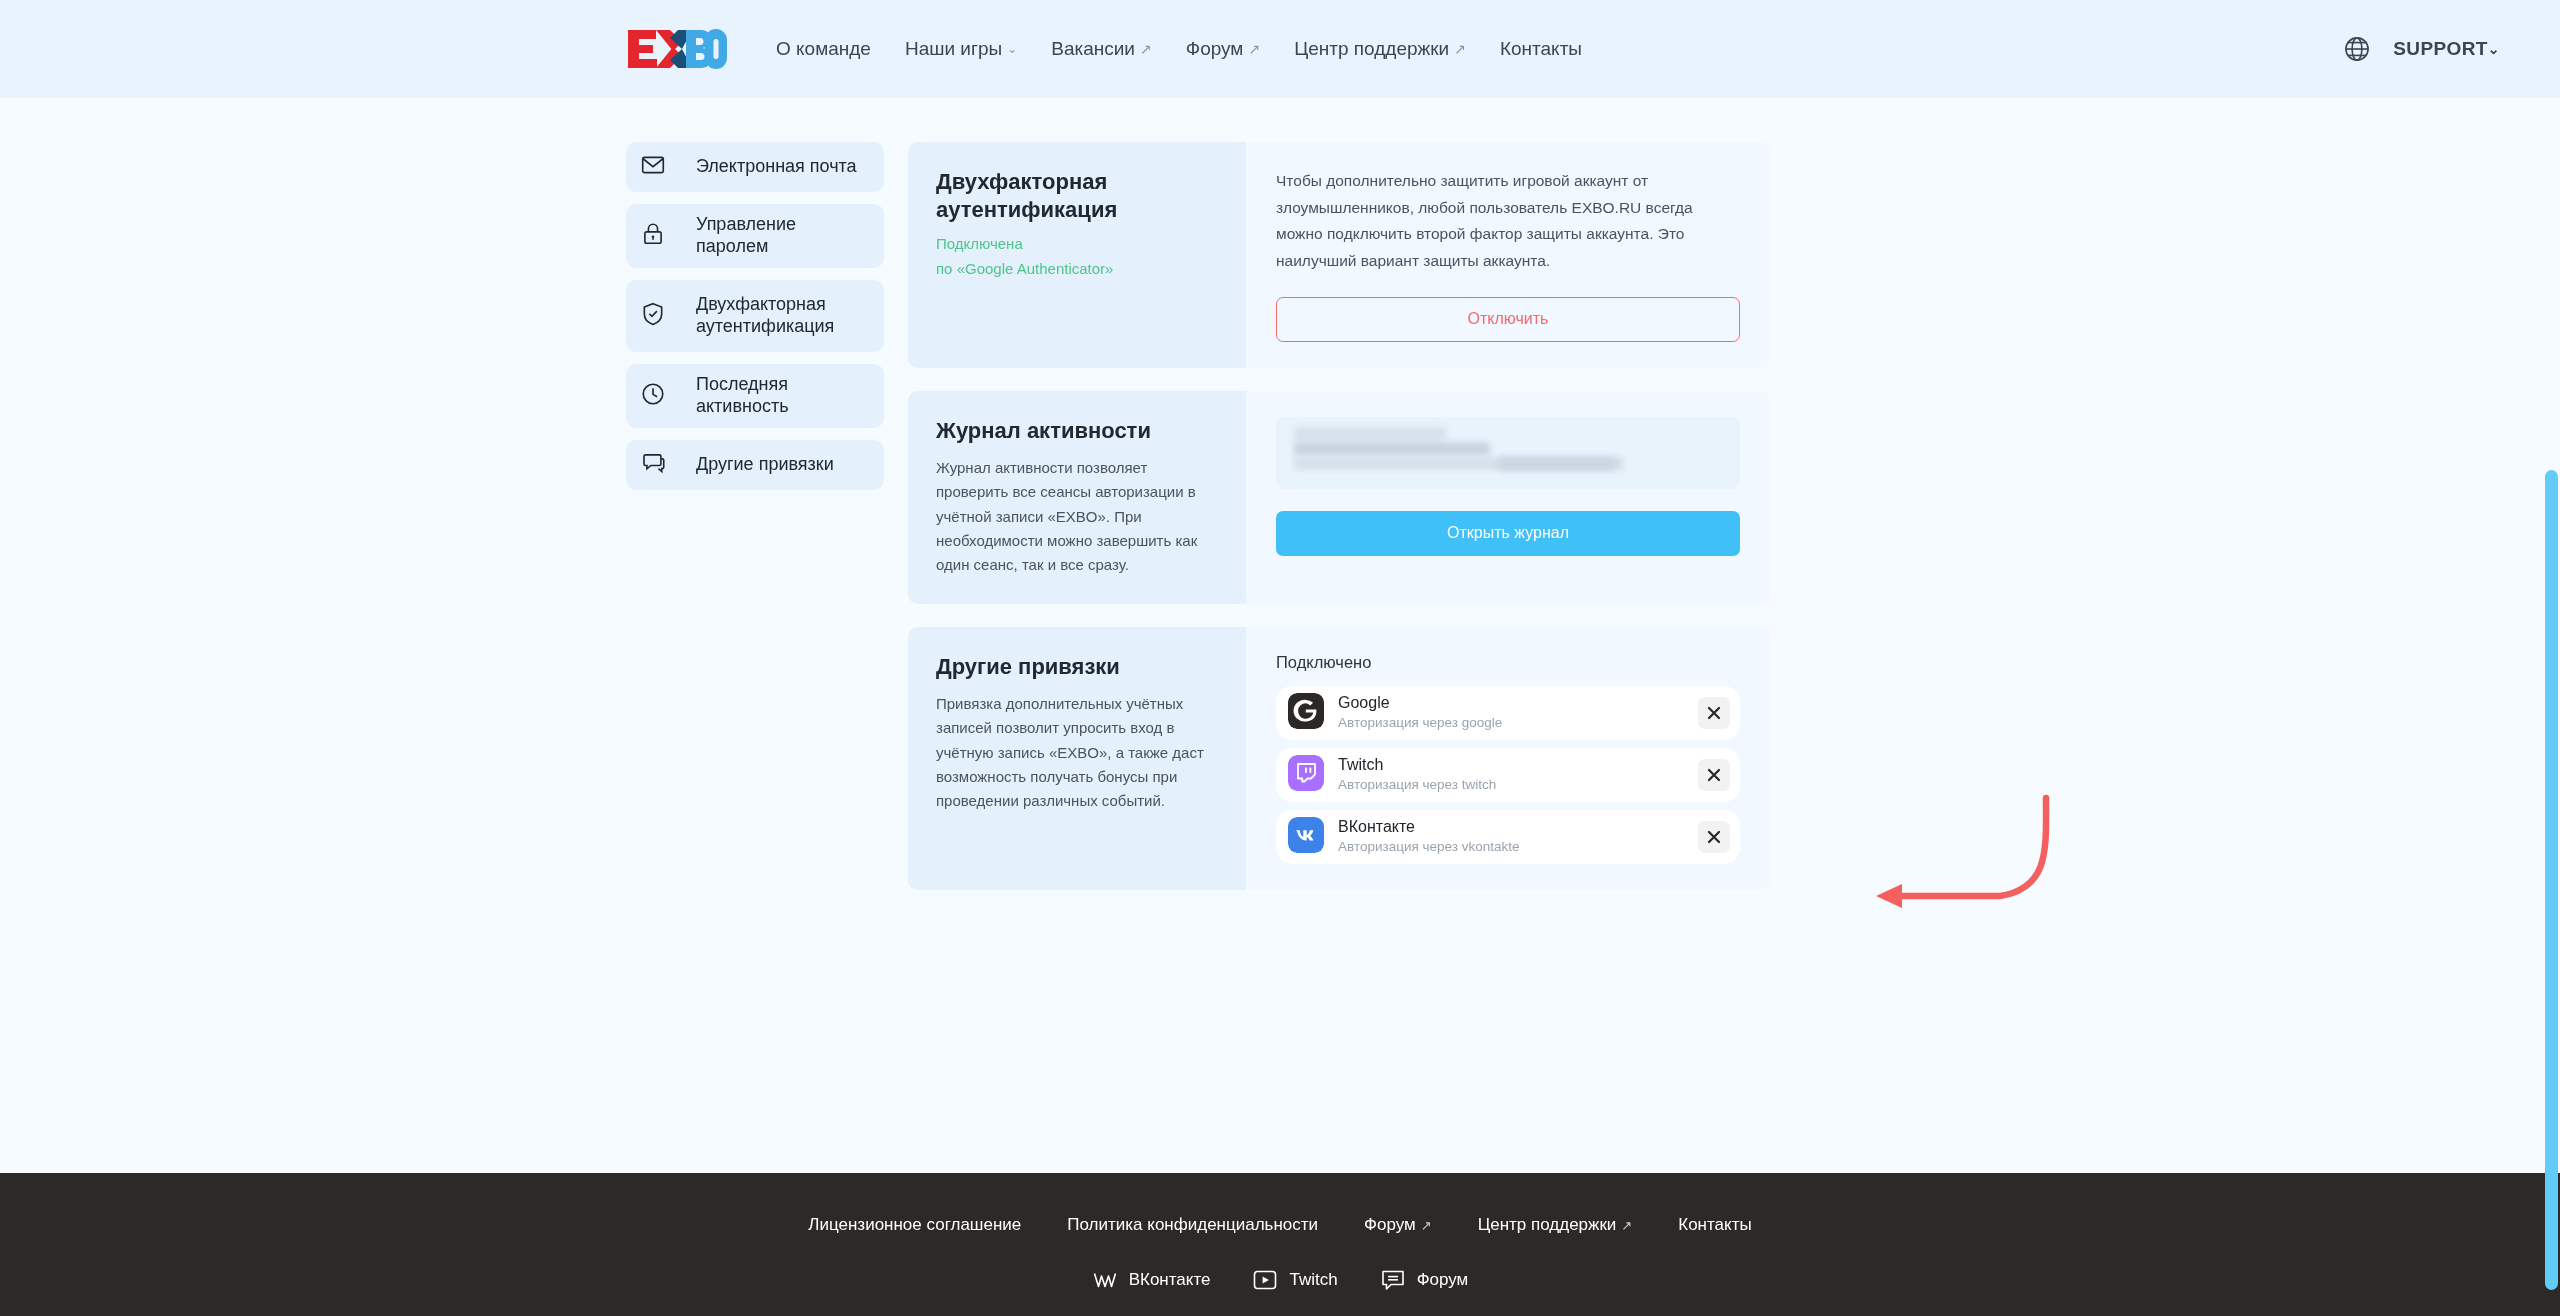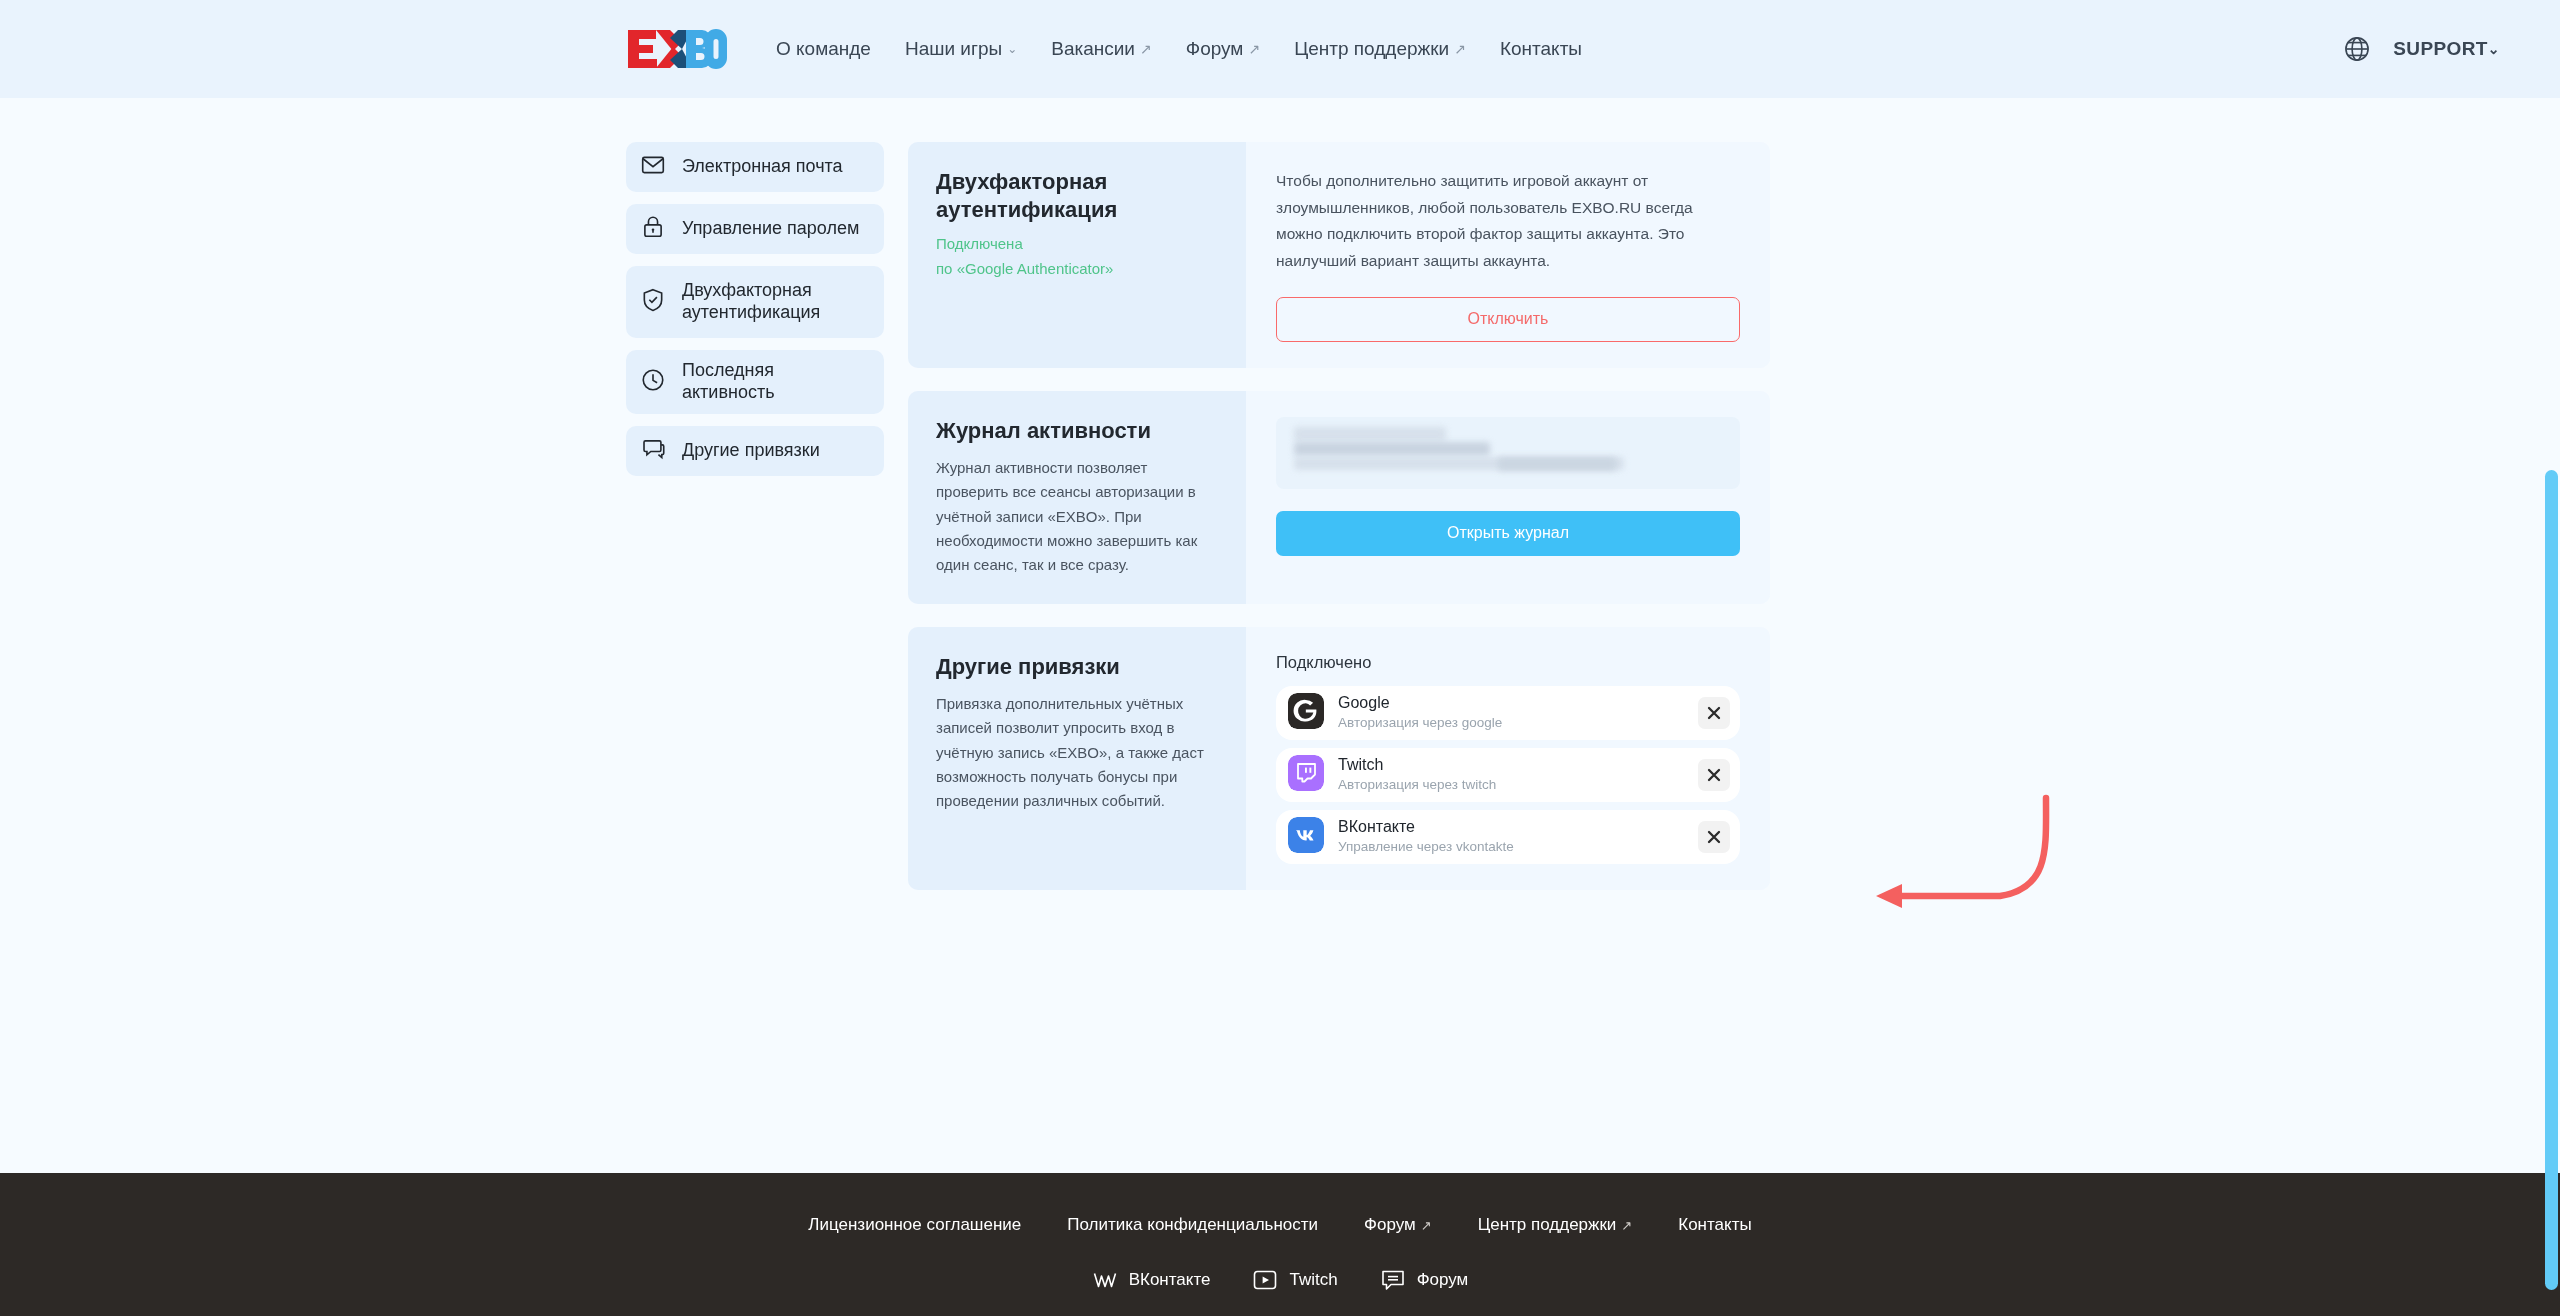--- a/index.html
+++ b/index.html
@@ -84,21 +84,21 @@
   }
 
   
   .sidebar { width: 258px; display: flex; flex-direction: column; gap: 12px; }
   .side-item {
     background: #e4f0fc;
     border-radius: 10px;
     min-height: 48px;
     display: flex;
     align-items: center;
-    gap: 16px;
+    gap: 30px;
     padding: 10px 14px;
     cursor: pointer;
   }
   .side-item.tall { min-height: 72px; }
   .side-ico { width: 26px; height: 26px; flex: none; }
   .side-label {
     font-size: 18px;
     color: #22282f;
     line-height: 1.22;
   }
@@ -476,21 +476,21 @@
 
             <div class="linked-row">
               <span>
                 <svg class="svc-ico" viewBox="0 0 36 36">
                   <rect width="36" height="36" rx="9" fill="#3c82e8"></rect>
                   <path d="M8 13.2 h3.8 c.3 3.6 1.9 5.9 3 6.4 .3 .2 .5 .1 .5 -.4 v-6 h3.4 v4.3 c0 .5 .2 .6 .5 .4 1 -.8 2.2 -2.7 2.8 -4.7 h3.4 c-.6 2.3 -2 4.3 -3 5.2 -.3 .3 -.2 .5 .1 .8 1 .9 2.4 2.4 3 4.2 h-3.7 c-.6 -1.5 -1.6 -2.6 -2.6 -3.2 -.3 -.2 -.5 -.1 -.5 .3 v2.4 c0 .4 -.2 .5 -.8 .5 -3.6 0 -7.3 -2.8 -8.9 -9.2 Z" fill="#ffffff"></path>
                 </svg>
               </span>
               <span class="svc-meta">
                 <span class="svc-name">ВКонтакте</span>
-                <span class="svc-desc" style="display:block">Управление через vkontakte</span>
+                <span class="svc-desc" style="display:block">Авторизация через vkontakte</span>
               </span>
               <span class="x-btn">
                 <svg width="16" height="16" viewBox="0 0 16 16">
                   <path d="M3 3 L13 13 M13 3 L3 13" stroke="#2b2b2b" stroke-width="2.3" stroke-linecap="round"></path>
                 </svg>
               </span>
             </div>
 
           </div>
         </div>

